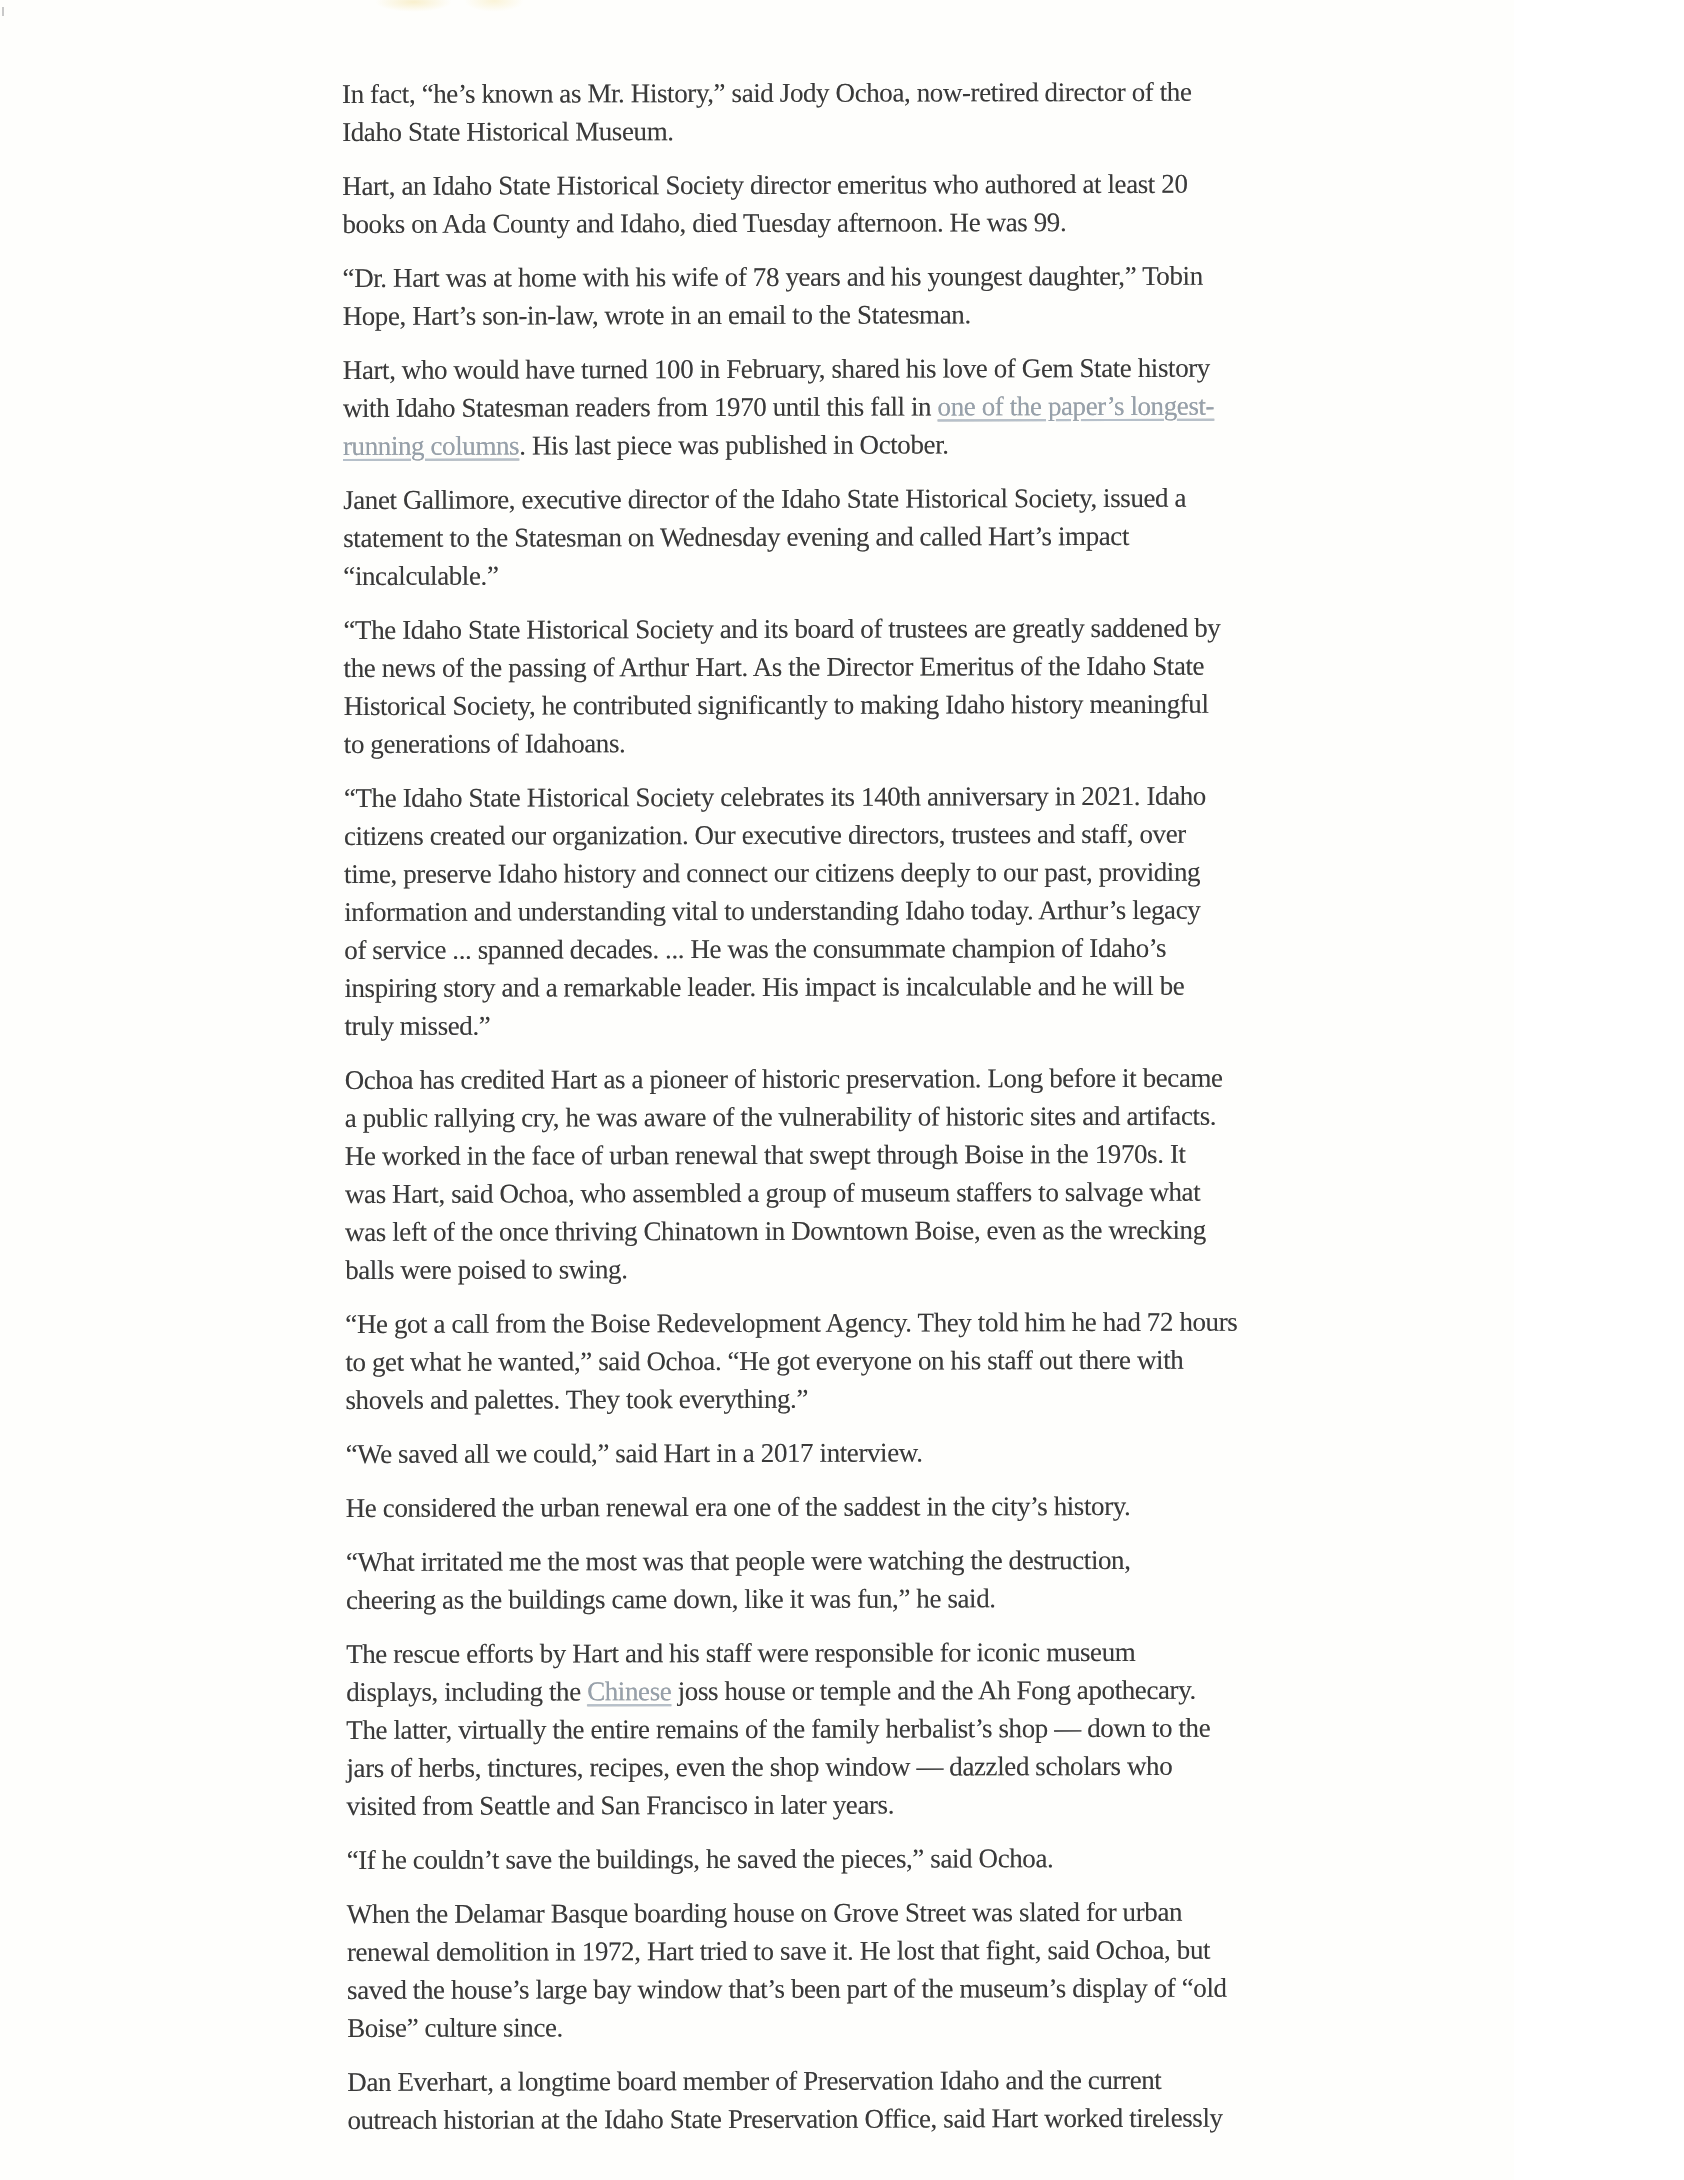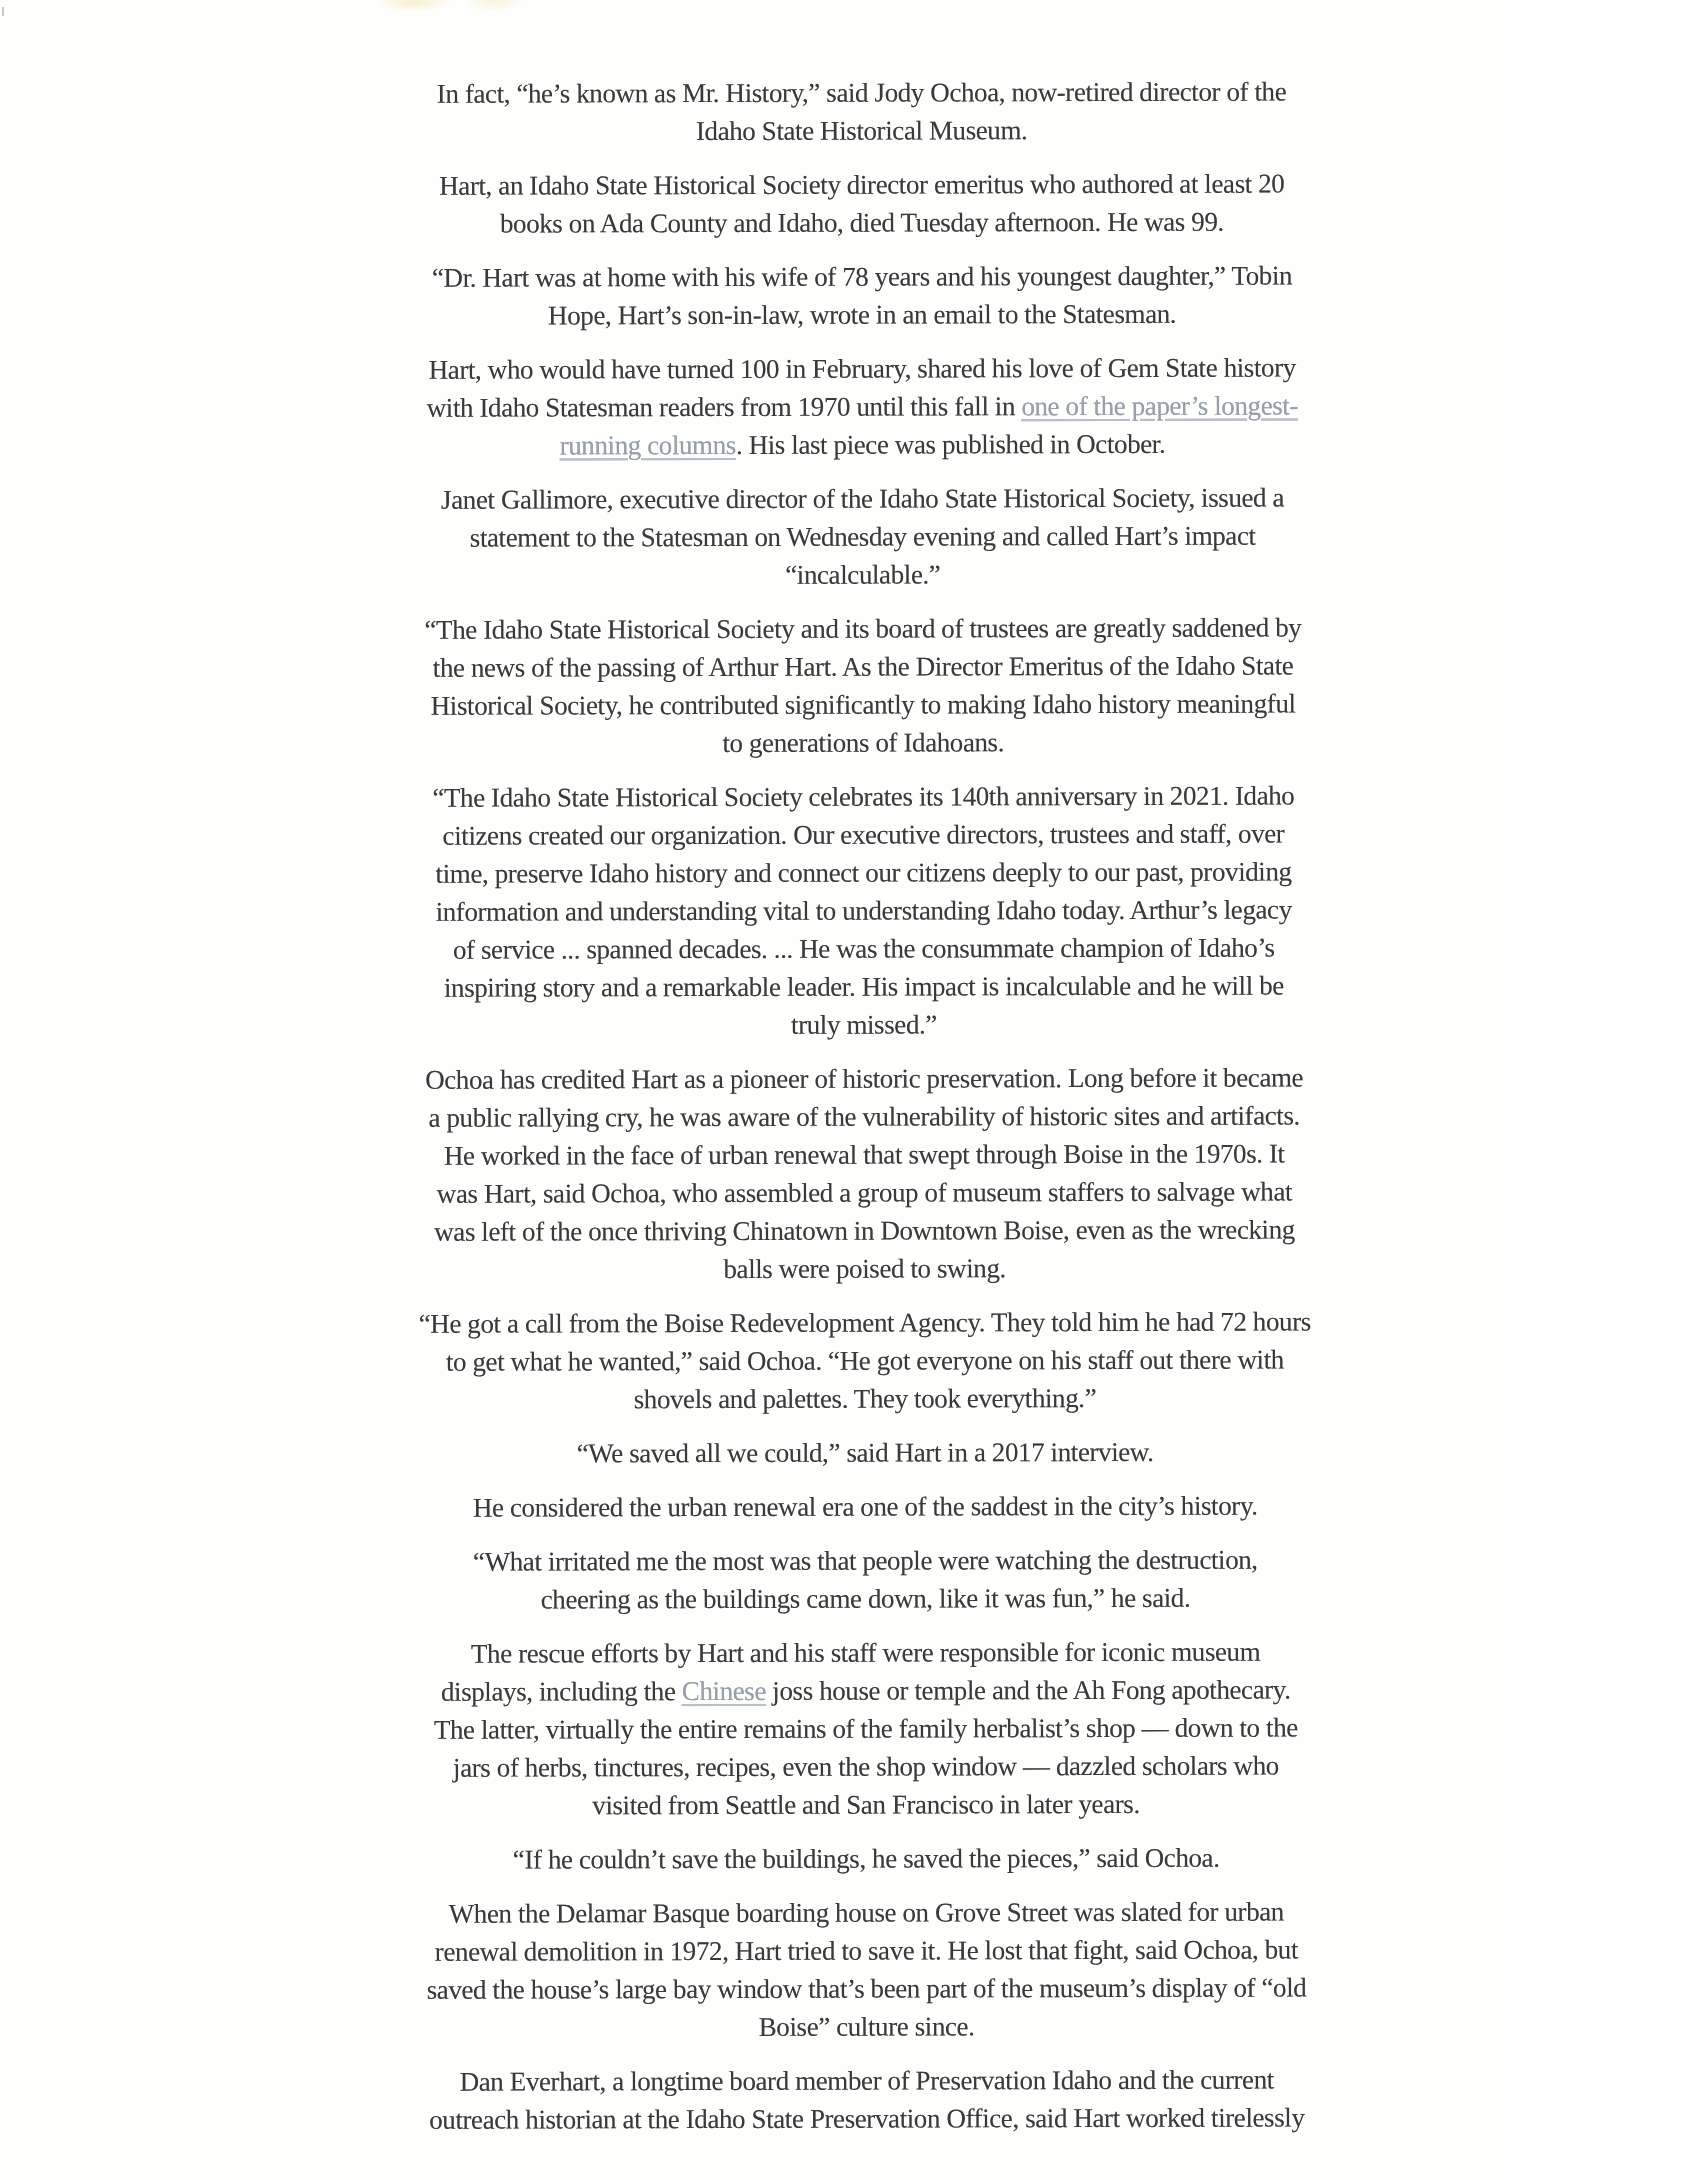--- a/index.html
+++ b/index.html
@@ -6,21 +6,20 @@
   body {
     width: 1685px; height: 2181px;
     background: #ffffff;
     font-family: "Liberation Serif", "DejaVu Serif", serif;
   }
   .sheet {
     position: relative;
     width: 1514px; height: 2181px;
     background: #fefefc;
     overflow: hidden;
-    text-align: center;
   }
   
   .smudge {
     position: absolute;
     border-radius: 50%;
     pointer-events: none;
   }
   .smudge.s1 {
     left: 375px; top: -8.5px; width: 77px; height: 20.4px;
     background: radial-gradient(ellipse at center, rgba(248,238,200,0.9), rgba(248,238,200,0) 70%);

